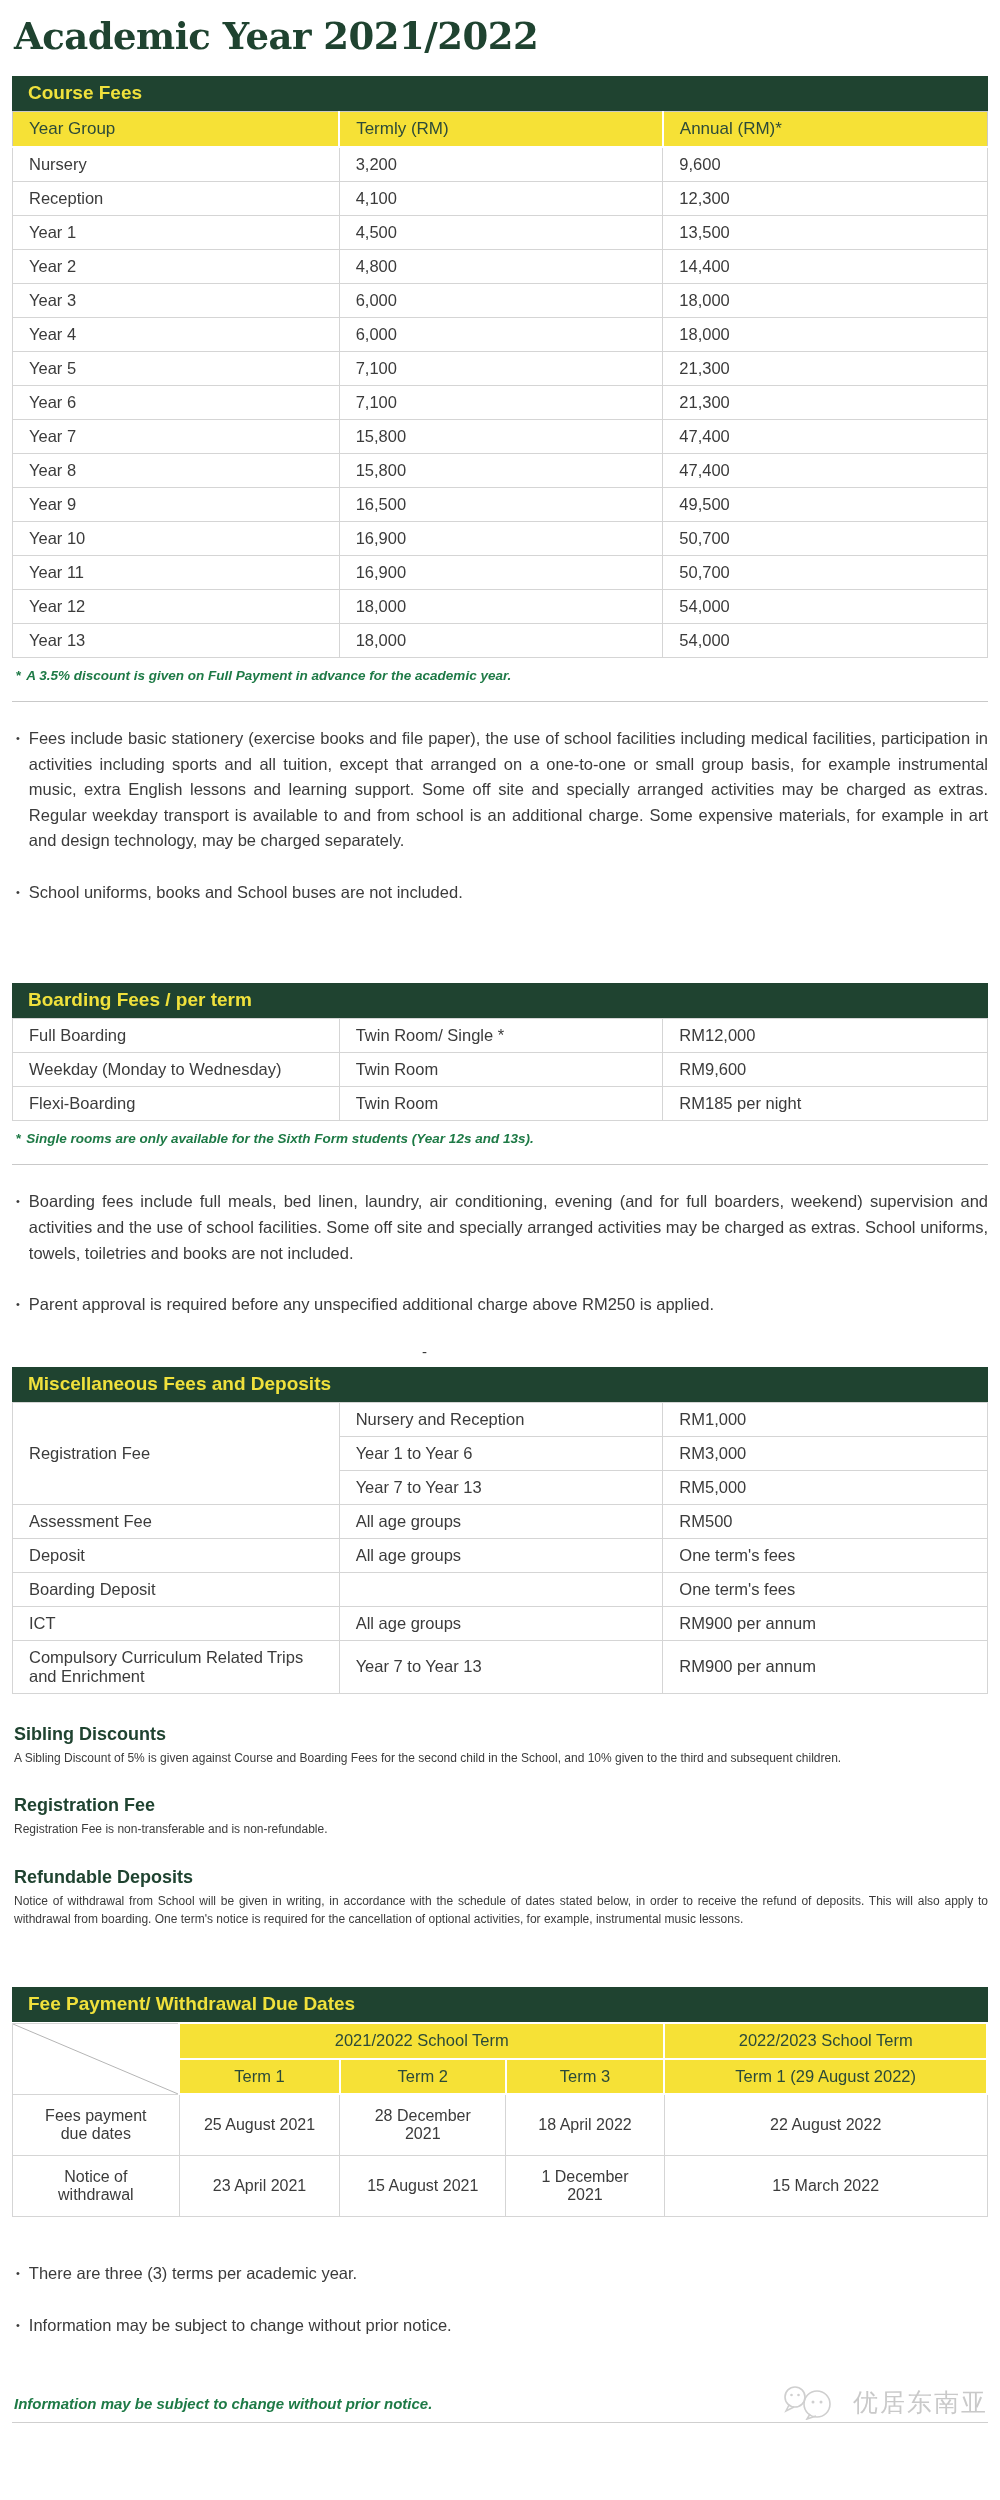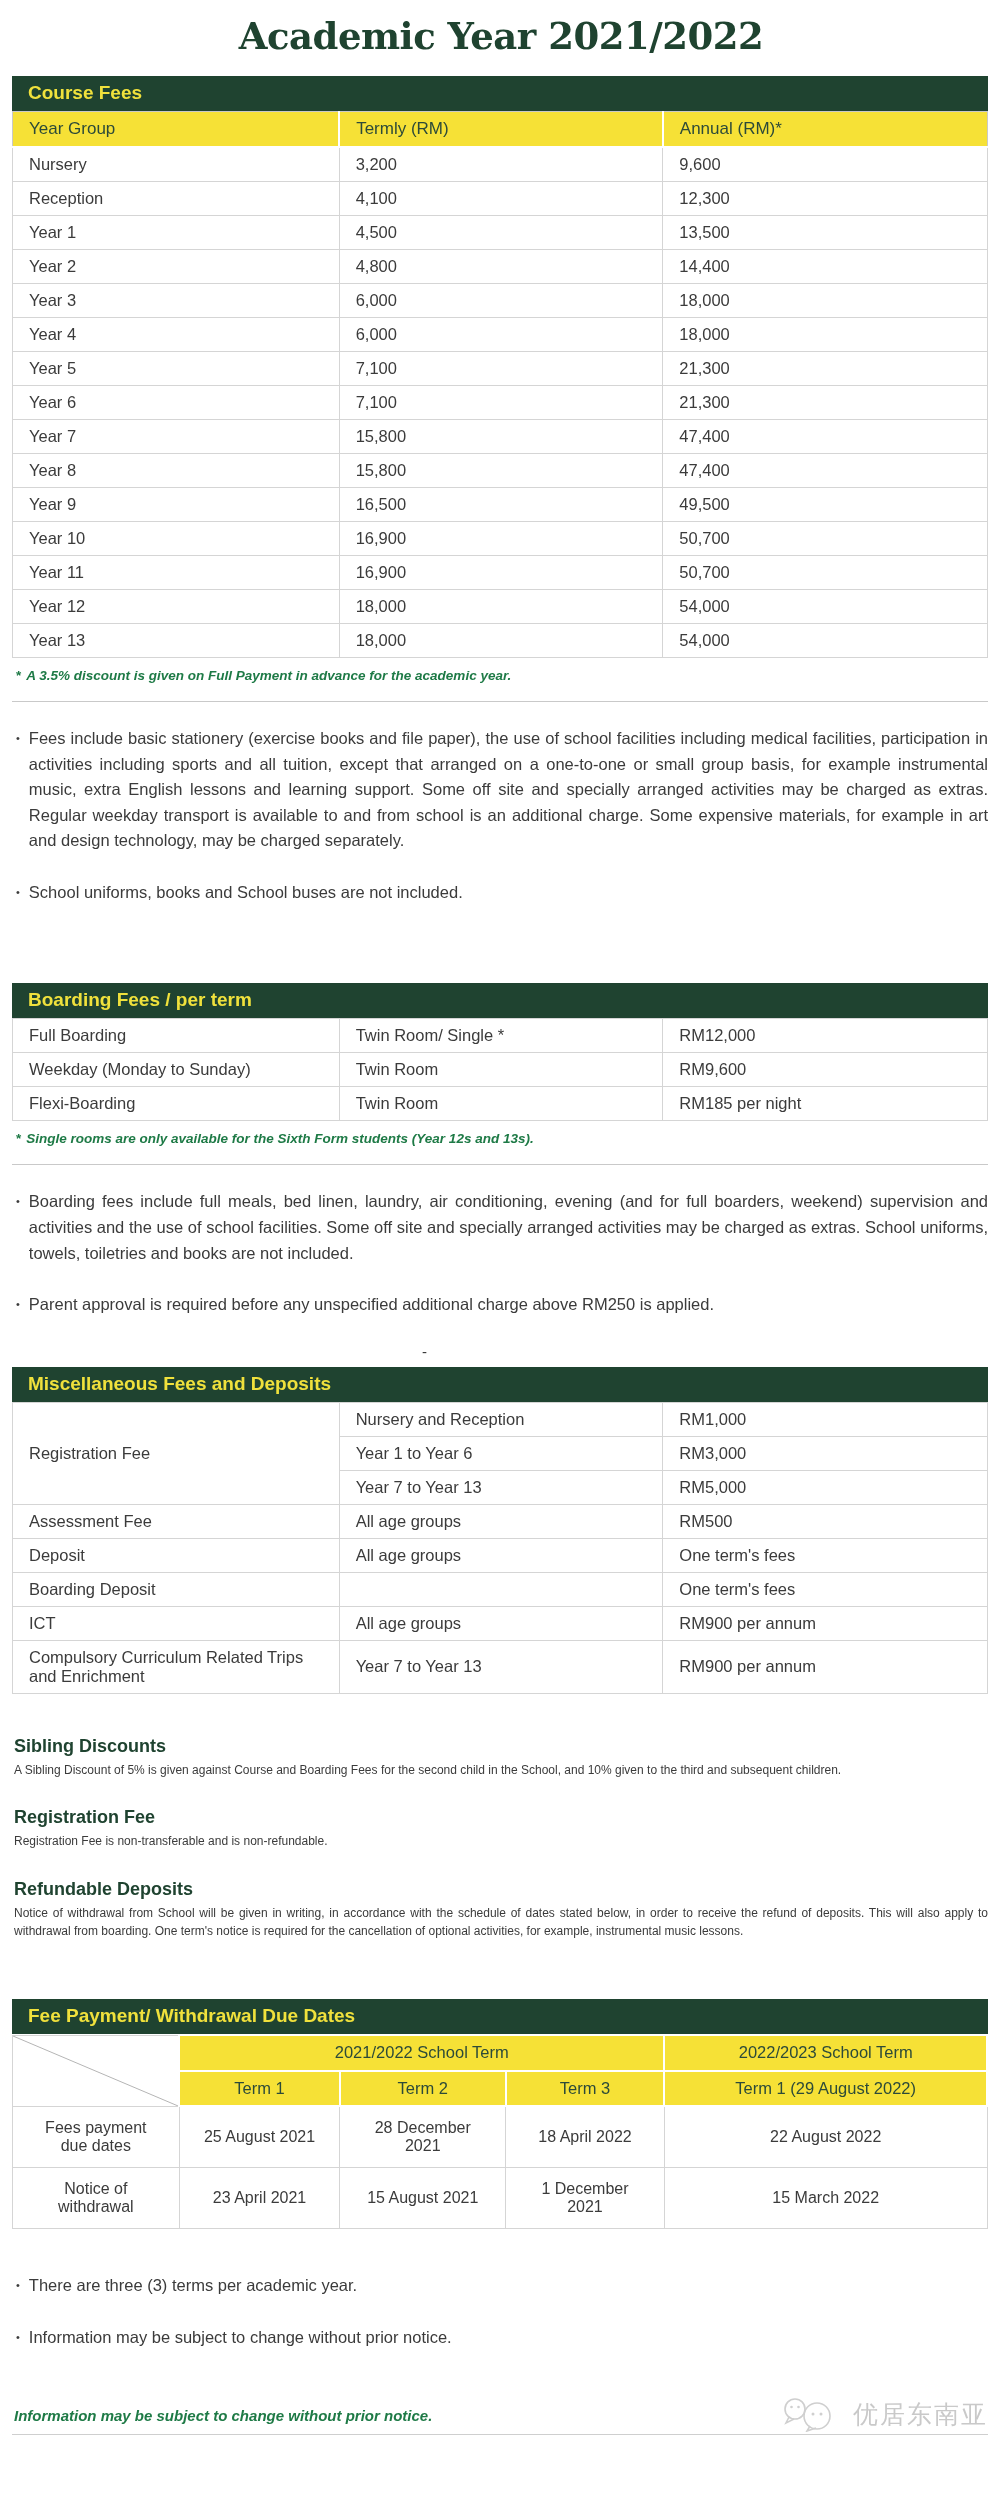--- a/index.html
+++ b/index.html
@@ -14,21 +14,20 @@
   .page { padding: 10px 12px 40px 12px; }
 
   
   h1.page-title {
     font-family: "DejaVu Serif", serif;
     font-weight: 700;
     font-size: 37px;
     letter-spacing: -0.5px;
     color: #1f4330;
     margin: 4px 0 18px 2px;
-    text-align: center;
   }
 
   
   .section-bar {
     background: #1f4330;
     color: #f0e13c;
     font-weight: 700;
     font-size: 19px;
     padding: 6px 9px 7px 16px;
   }
@@ -104,21 +103,21 @@
     color: #3b3b3b;
     margin: 4px 0 8px 42%;
     line-height: 1;
   }
 
   
   .info-heading {
     color: #1f4330;
     font-weight: 700;
     font-size: 18px;
-    margin: 12px 0 4px 2px;
+    margin: 0 0 4px 2px;
   }
   .info-body {
     font-size: 12px;
     line-height: 1.55;
     color: #3b3b3b;
     margin: 0 0 28px 2px;
     text-align: justify;
   }
 
   
@@ -298,21 +297,21 @@
   <section>
     <div class="section-bar">Boarding Fees / per term</div>
     <table class="fee-table">
       <tbody>
         <tr>
             <td class="col-a">Full Boarding</td>
             <td class="col-b">Twin Room/ Single *</td>
             <td>RM12,000</td>
           </tr>
         <tr>
-            <td>Weekday (Monday to Sunday)</td>
+            <td>Weekday (Monday to Wednesday)</td>
             <td>Twin Room</td>
             <td>RM9,600</td>
           </tr>
         <tr>
             <td>Flexi-Boarding</td>
             <td>Twin Room</td>
             <td>RM185 per night</td>
           </tr>
       </tbody>
     </table>

